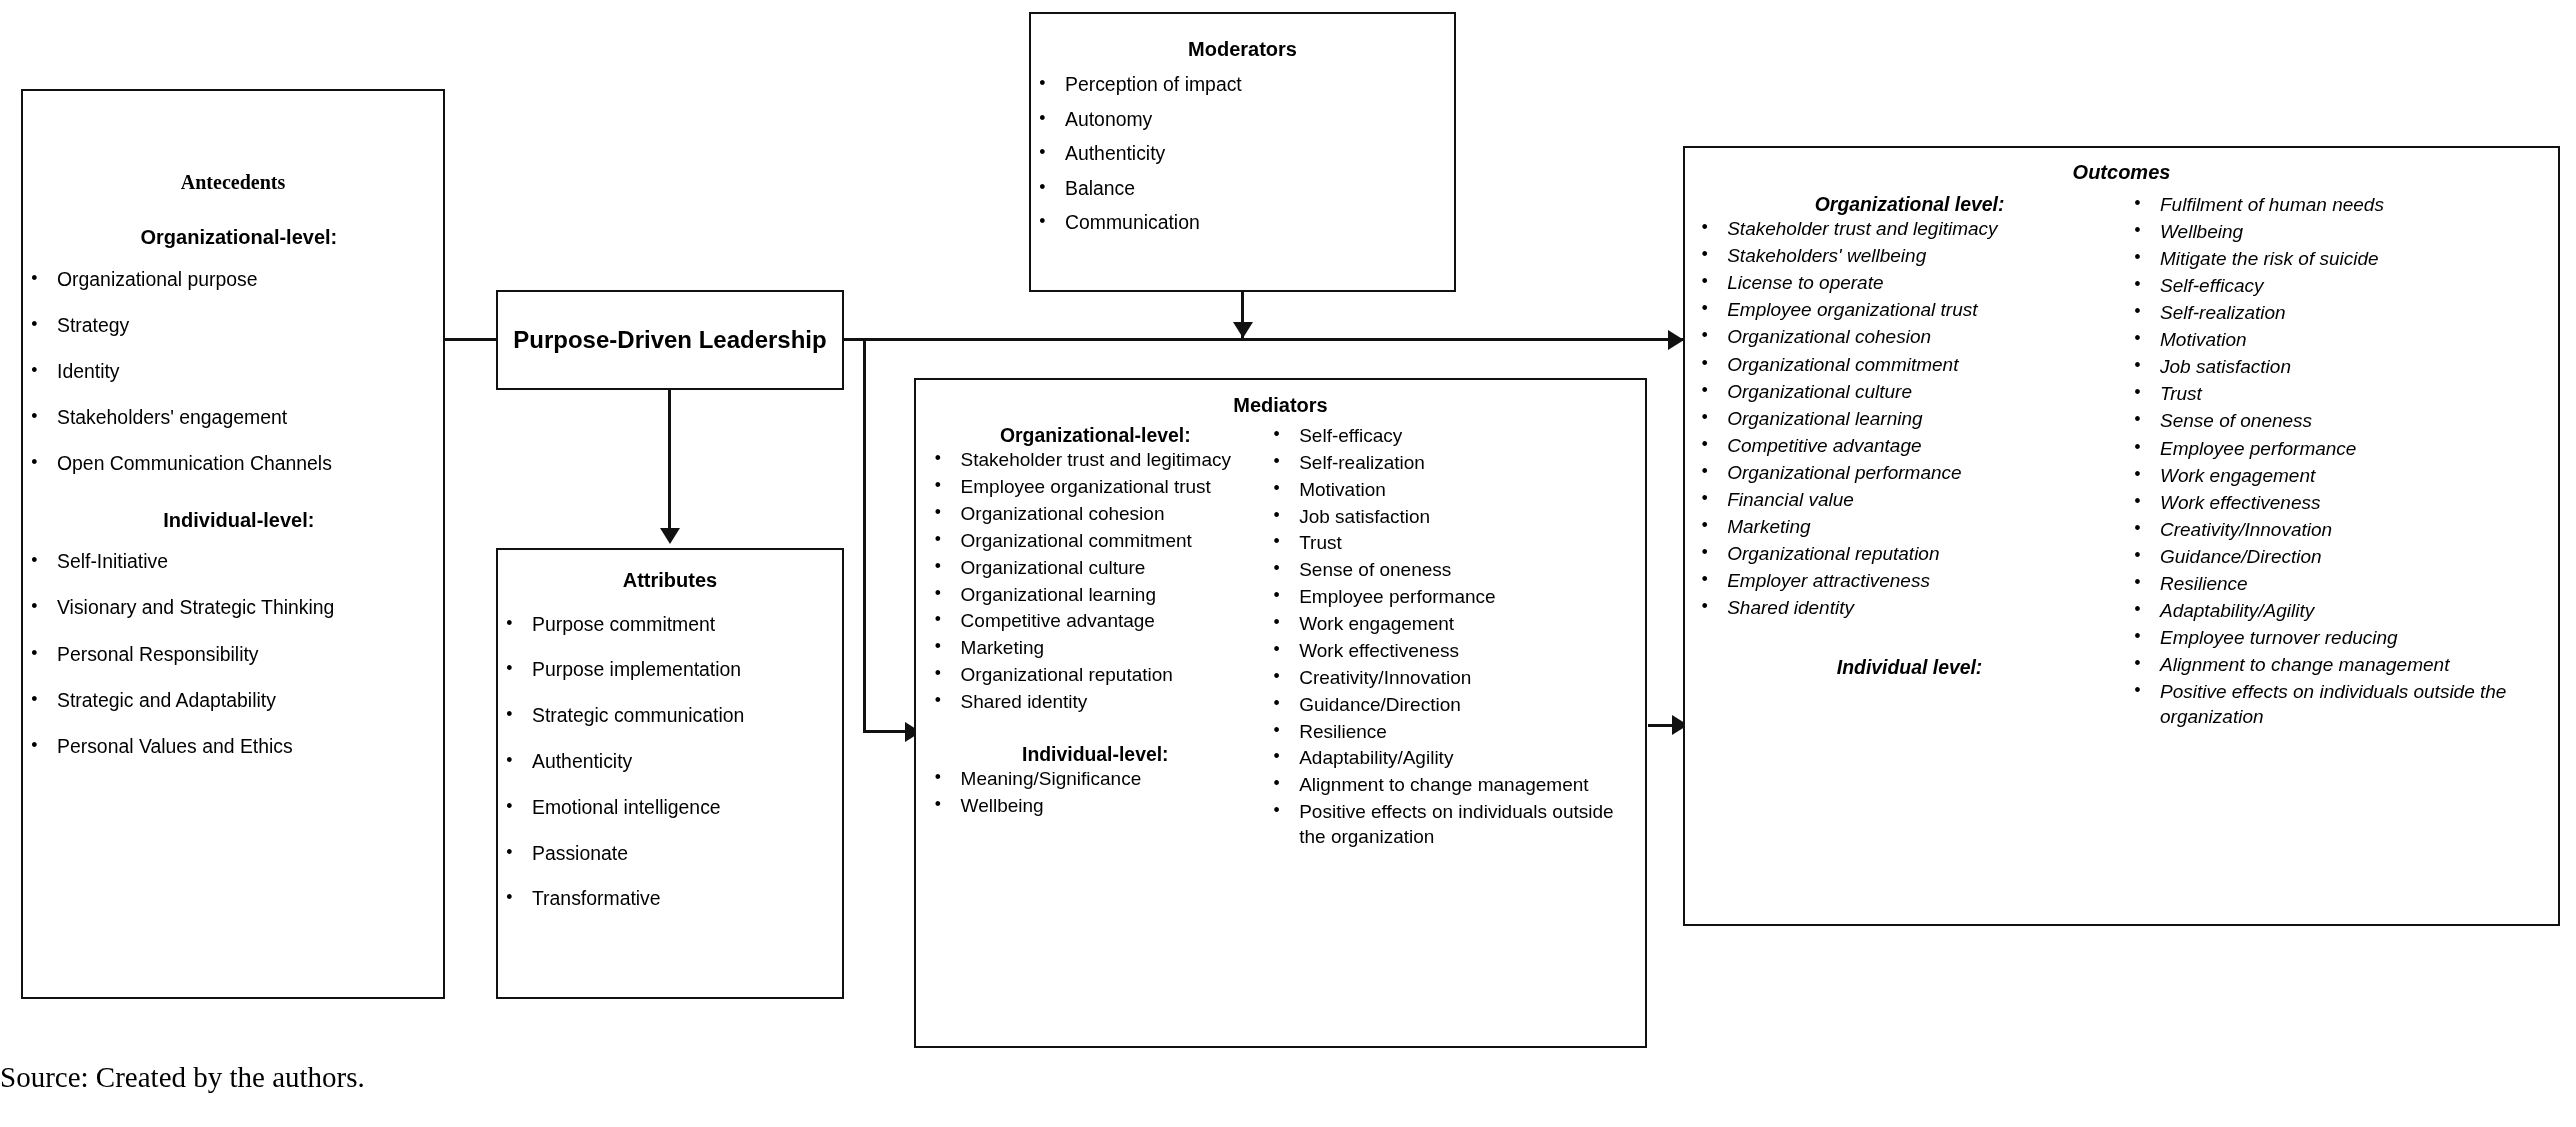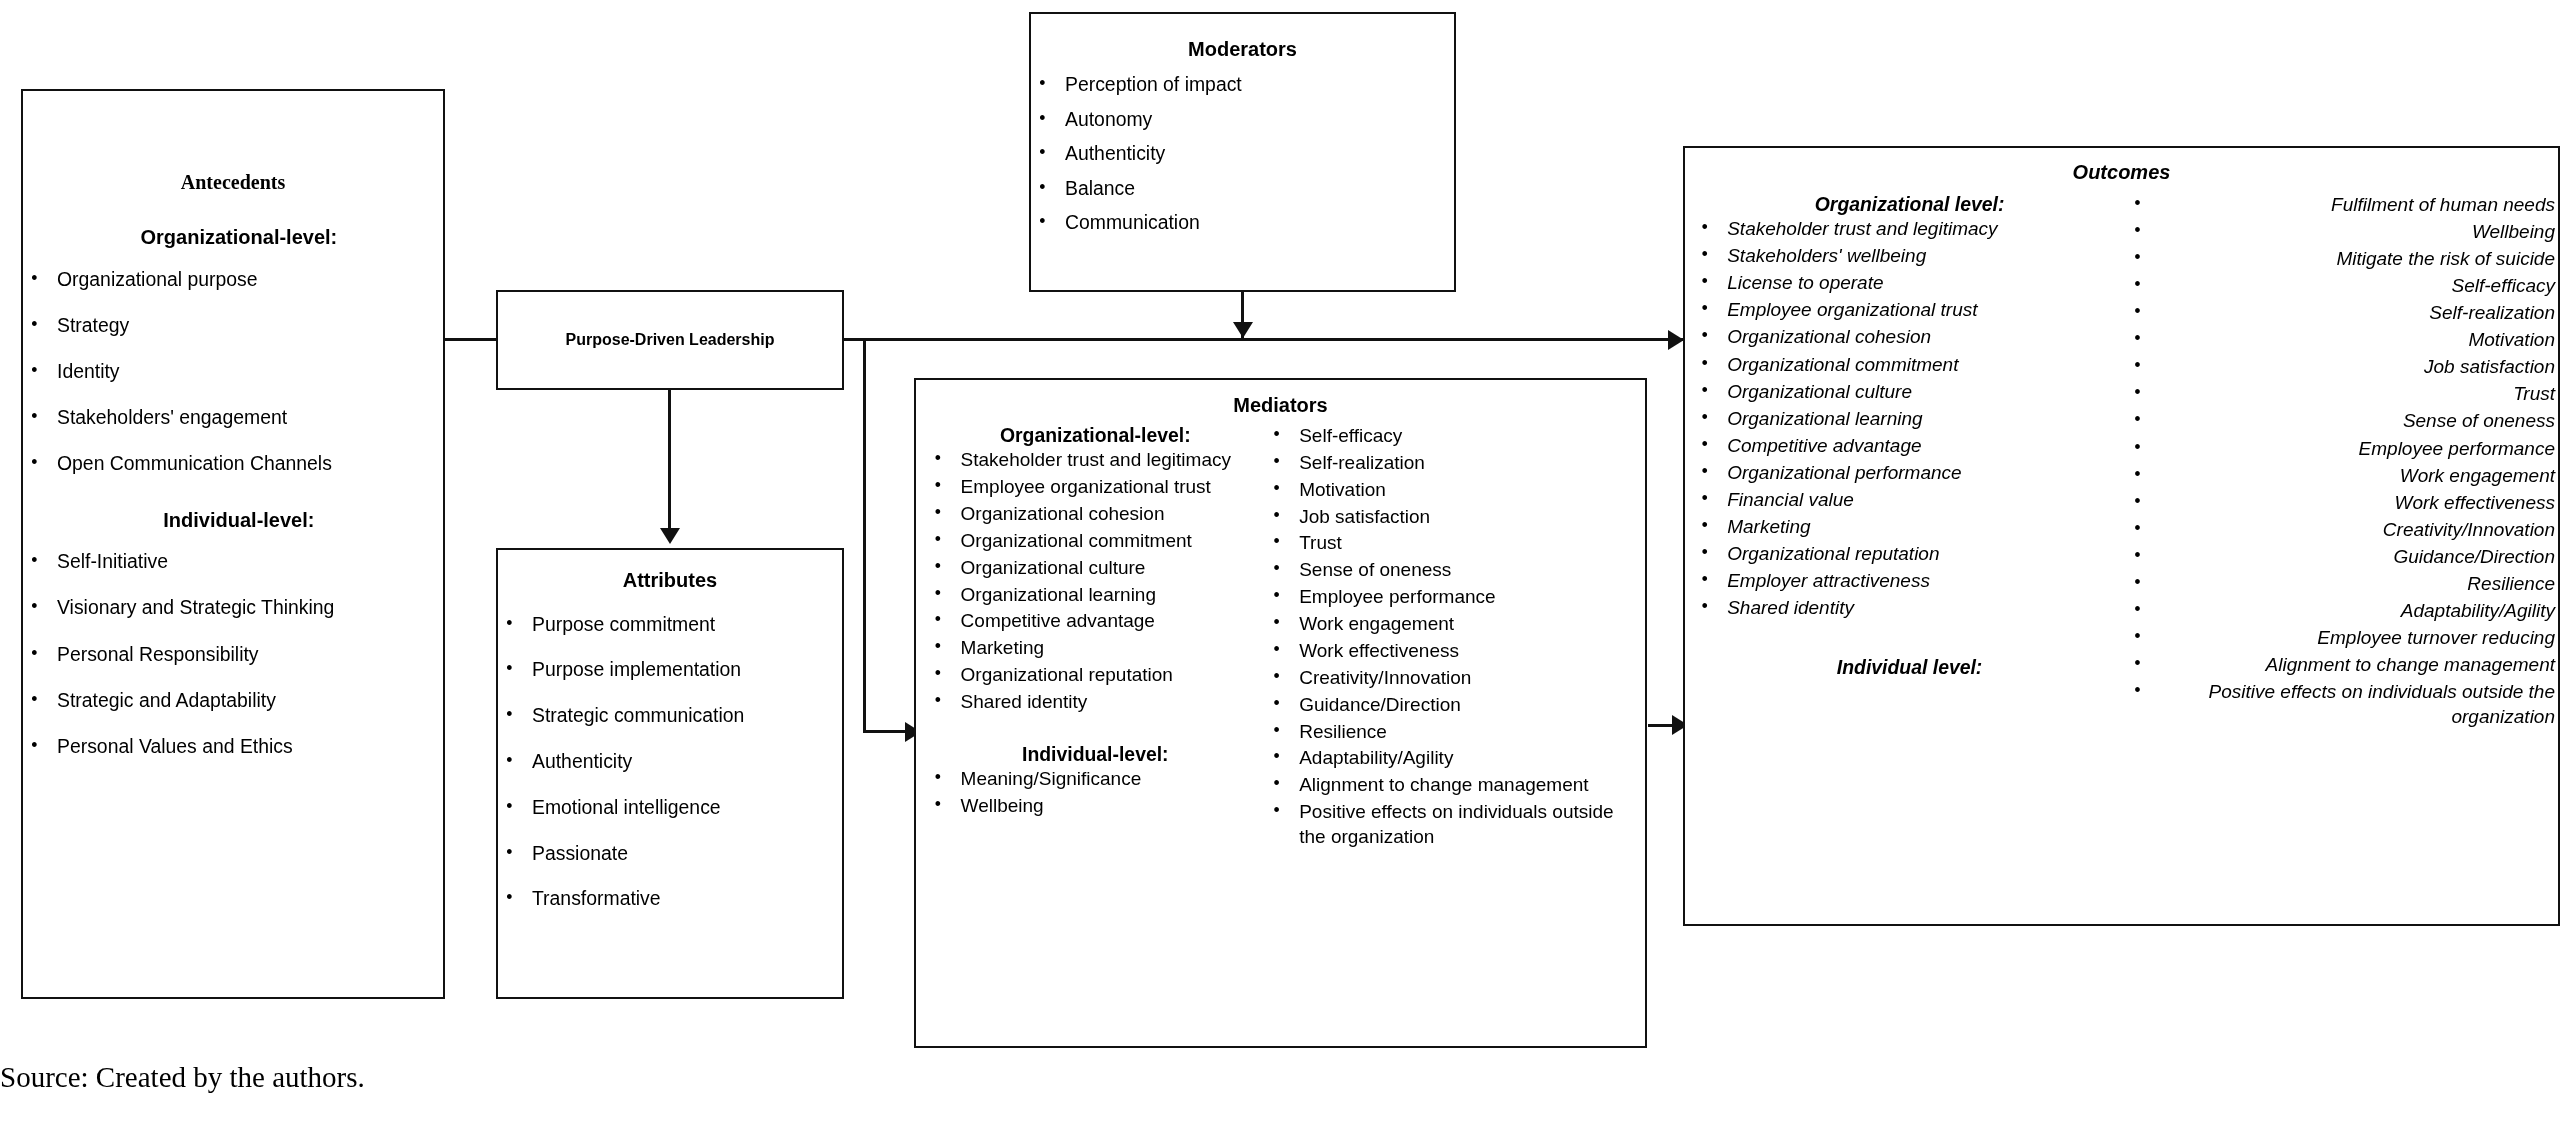--- a/index.html
+++ b/index.html
@@ -64,21 +64,21 @@
   #antecedents .box-title { margin-top: 79px; font-family: Liberation Serif, serif; }
   #antecedents .sec-head { margin: 31px 0 0 11.8px; }
   #antecedents ul.blist { margin-top: 16.5px; }
   #antecedents ul.blist > li { margin-bottom: 21px; }
 
   
   #pdl {
     left: 496px; top: 290px; width: 348px; height: 100px;
     display: flex; align-items: center; justify-content: center;
   }
-  #pdl .box-title { margin: 0; font-size: 16px; }
+  #pdl .box-title { margin: 0; font-size: 24px; }
 
   
   #attributes {
     left: 496px; top: 548px; width: 348px; height: 451px;
   }
   #attributes .box-title { margin-top: 17.6px; }
   #attributes ul.blist { margin-top: 20px; }
   #attributes ul.blist > li { margin-bottom: 20.6px; }
 
   
@@ -103,21 +103,21 @@
   #mediators ul.blist > li { font-size: 19px; line-height: 1.32; margin-bottom: 1.8px; }
   #mediators .spacer { height: 26px; }
 
   
   #outcomes {
     left: 1683px; top: 146px; width: 877px; height: 780px; font-style: italic;
   }
   #outcomes .box-title { margin-top: 11.8px; }
   #outcomes .cols { display: flex; margin-top: 8.2px; }
   #outcomes .col-l { width: 441px; padding-left: 8.2px; box-sizing: border-box; }
-  #outcomes .col-r { width: 429px; padding-left: 0px; box-sizing: border-box; text-align: right; }
+  #outcomes .col-r { width: 429px; padding-left: 0px; box-sizing: border-box; }
   #outcomes .sec-head { font-size: 19.4px; }
   #outcomes ul.blist > li { font-size: 19px; line-height: 1.33; margin-bottom: 1.8px; }
   #outcomes .spacer { height: 33px; }
 
   
   .line-h {
     position: absolute;
     height: 2.9px;
     background: #111111;
     z-index: 2;

